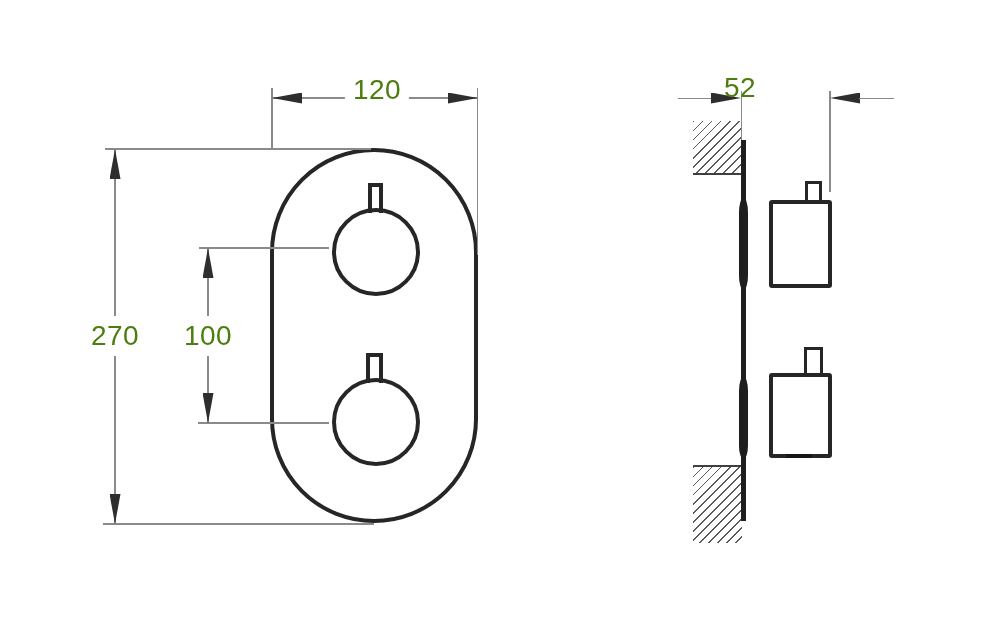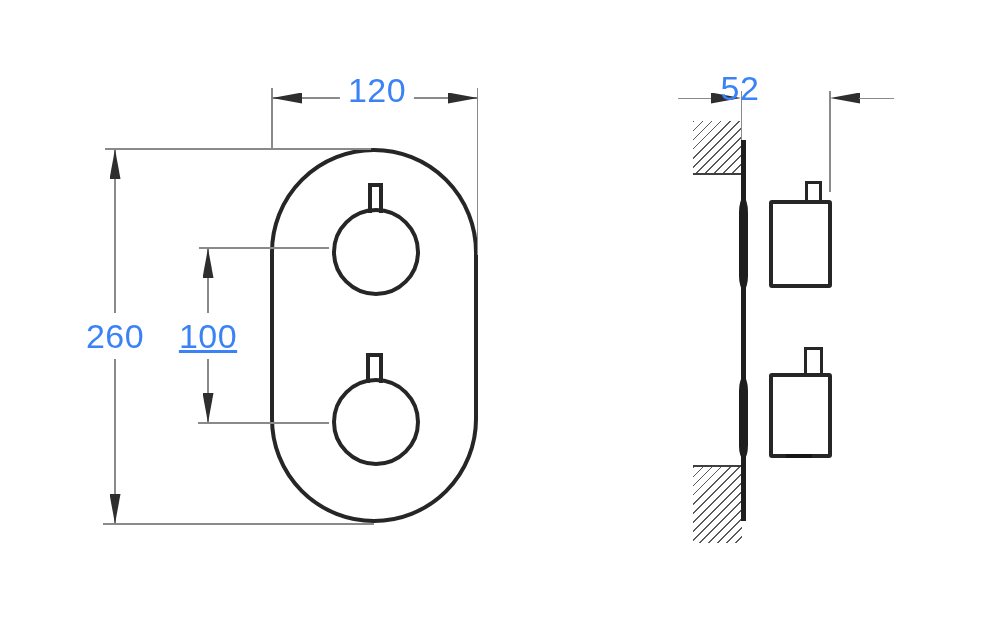--- a/index.html
+++ b/index.html
@@ -28,23 +28,23 @@
     background:#2e2e2e;
   }
   .arr-left  {clip-path:polygon(0 50%,100% 0,100% 100%);}
   .arr-right {clip-path:polygon(100% 50%,0 0,0 100%);}
   .arr-up    {clip-path:polygon(50% 0,100% 100%,0 100%);}
   .arr-down  {clip-path:polygon(50% 100%,0 0,100% 0);}
   
   .dim-label{
     position:absolute;
     transform:translate(-50%,-50%);
-    font-size:34px;
+    font-size:28px;
     letter-spacing:0.5px;
-    color:#3b82f6;
+    color:#4d7c0f;
     background:#ffffff;
     padding:2px 8px;
     line-height:1;
     white-space:nowrap;
   }
   
   .hatch{
     position:absolute;
     box-sizing:border-box;
     background:repeating-linear-gradient(
@@ -97,28 +97,28 @@
     <div class="dline" style="left:272px;top:97px;width:206px;height:1.7px;"></div>
     <div class="arrow arr-left" style="left:272px;top:92.5px;width:30px;height:11px;"></div>
     <div class="arrow arr-right" style="left:448px;top:92.5px;width:30px;height:11px;"></div>
     <span class="dim-label" style="left:377px;top:90px;">120</span>
 
     <div class="dline" style="left:105px;top:148px;width:266px;height:1.7px;"></div>
     <div class="dline" style="left:103px;top:523px;width:271px;height:1.7px;"></div>
     <div class="dline" style="left:114px;top:149px;width:1.7px;height:375px;"></div>
     <div class="arrow arr-up" style="left:109.5px;top:149px;width:11px;height:30px;"></div>
     <div class="arrow arr-down" style="left:109.5px;top:494px;width:11px;height:30px;"></div>
-    <span class="dim-label" style="left:115px;top:336px;padding:6px 5px;">260</span>
+    <span class="dim-label" style="left:115px;top:336px;padding:6px 5px;">270</span>
 
     <div class="dline" style="left:199px;top:247px;width:130px;height:1.7px;"></div>
     <div class="dline" style="left:198px;top:422px;width:131px;height:1.7px;"></div>
     <div class="dline" style="left:207px;top:248px;width:1.7px;height:175px;"></div>
     <div class="arrow arr-up" style="left:202.5px;top:248px;width:11px;height:30px;"></div>
     <div class="arrow arr-down" style="left:202.5px;top:393px;width:11px;height:30px;"></div>
-    <span class="dim-label" style="left:208px;top:336px;padding:6px 5px;text-decoration:underline;">100</span>
+    <span class="dim-label" style="left:208px;top:336px;padding:6px 5px;">100</span>
   </div>
 
   <div>
 
     <div class="hatch" style="left:693px;top:121px;width:49px;height:54px;border-bottom:2px solid #3f3f3f;"></div>
     <div class="hatch" style="left:693px;top:465px;width:49px;height:78px;border-top:2px solid #3f3f3f;"></div>
 
     <div class="dline" style="left:740.5px;top:91px;width:1.7px;height:49px;"></div>
     <div class="dline" style="left:829px;top:91px;width:1.7px;height:101px;"></div>
 

